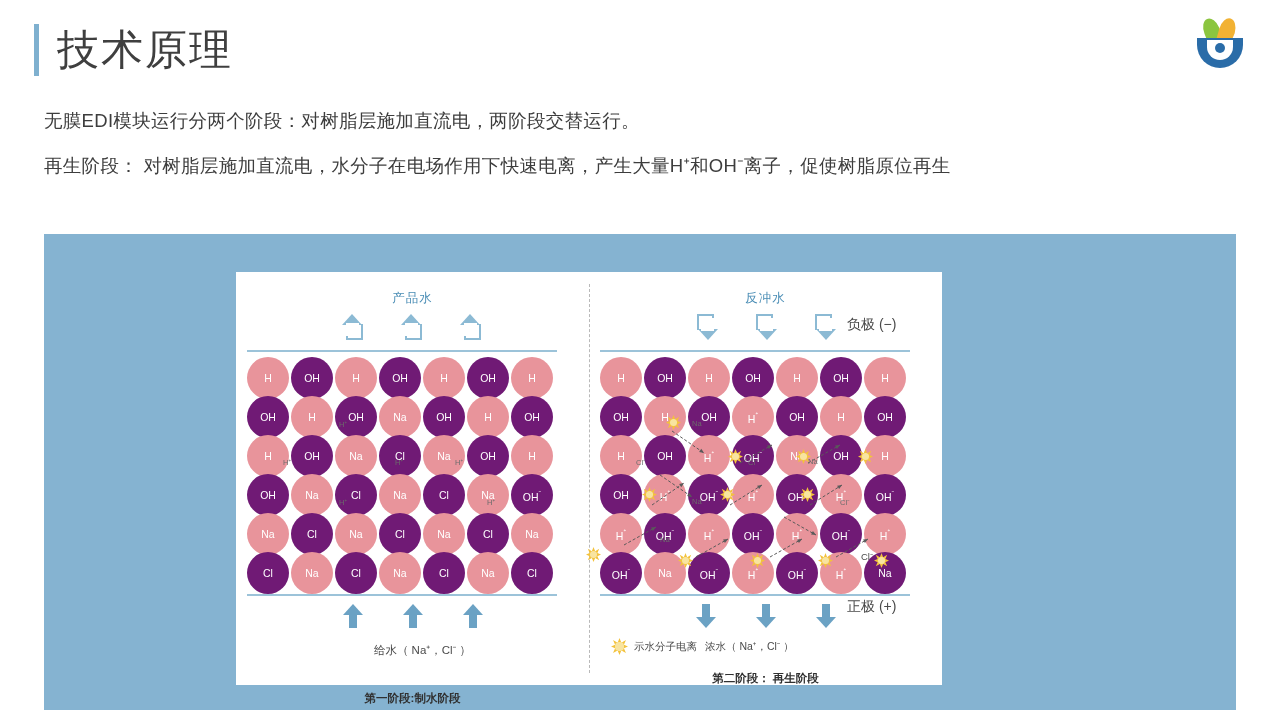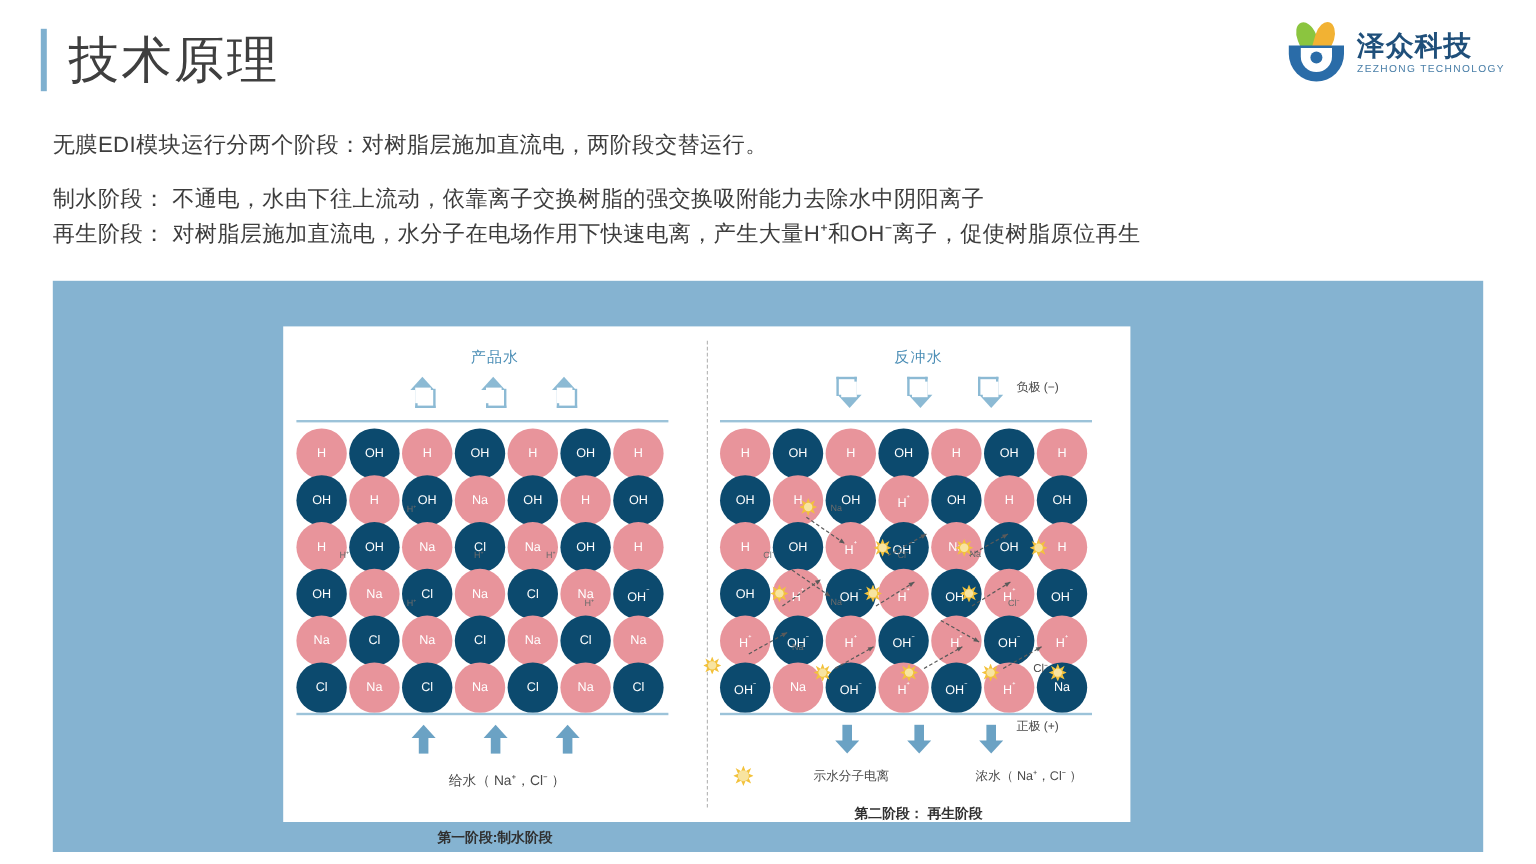--- a/index.html
+++ b/index.html
@@ -305,37 +305,37 @@
     margin-right: 2px;
     display: flex;
     align-items: center;
     justify-content: center;
     font-size: 10.5px;
     color: #ffffff;
     position: relative;
     flex: 0 0 auto;
   }
   .bead.pink { background: #e8949b; }
-  .bead.blue { background: #0c4a6e; }
+  .bead.blue { background: #701a75; }
   .bead .lbl { position: relative; z-index: 3; }
   .bead .sup { font-size: 8px; vertical-align: super; }
 
   
   .mini-ion {
     position: absolute;
     font-size: 7.5px;
     color: #6b6b6b;
     white-space: nowrap;
     z-index: 6;
   }
 
   
   .side-label {
     position: absolute;
-    font-size: 10px;
+    font-size: 14px;
     color: #4a4a4a;
     white-space: nowrap;
   }
 
   
   .bottom-caption {
     position: absolute;
     width: 100%;
     text-align: center;
     font-size: 11.5px;
@@ -389,29 +389,24 @@
 </div>
 
 <div id="logo-block">
   <div id="logo-mark">
     <div class="petal p1"></div>
     <div class="petal p2"></div>
     <div class="bowl"></div>
     <div class="bowl-inner"></div>
     <div class="drop"></div>
   </div>
-  <div id="logo-text-wrap">
-    <div id="logo-name">泽众科技</div>
-    <div id="logo-sub">ZEZHONG TECHNOLOGY</div>
-  </div>
 </div>
 
 <div id="intro-paragraph">无膜EDI模块运行分两个阶段：对树脂层施加直流电，两阶段交替运行。</div>
 <div id="stage-lines">
-  <div>制水阶段： 不通电，水由下往上流动，依靠离子交换树脂的强交换吸附能力去除水中阴阳离子</div>
   <div>再生阶段： 对树脂层施加直流电，水分子在电场作用下快速电离，产生大量H⁺和OH⁻离子，促使树脂原位再生</div>
 </div>
 
 <div id="diagram-panel">
   <div id="diagram-card">
     <div id="card-divider"></div>
 
     <div class="stage-panel" id="stage-left">
       <div class="stage-heading">产品水</div>
 
@@ -820,24 +815,24 @@
       <div class="side-label" style="left:258px; top:326px;">正极 (+)</div>
 
       <div class="side-label" style="left:272px; top:278px; font-size:9.5px;">Cl⁻</div>
 
       <div class="arrow-row" style="top:332px;">
         <div class="solid-down"></div>
         <div class="solid-down"></div>
         <div class="solid-down"></div>
       </div>
 
-      <div class="legend-row" style="left:22px; top:366px;gap:44px;">
+      <div class="legend-row" style="left:22px; top:366px;">
         <div class="spark">
             <div class="spark-core"></div>
           </div>
         <span style="margin-left:6px;">示水分子电离</span>
-        <span style="margin-left:28px;">浓水（  Na⁺，Cl⁻ ）</span>
+        <span style="margin-left:8px;">浓水（  Na⁺，Cl⁻ ）</span>
       </div>
 
       <div class="stage-footer" style="top:399px;">第二阶段：  再生阶段</div>
     </div>
   </div>
 </div>
 
 </body></html>

